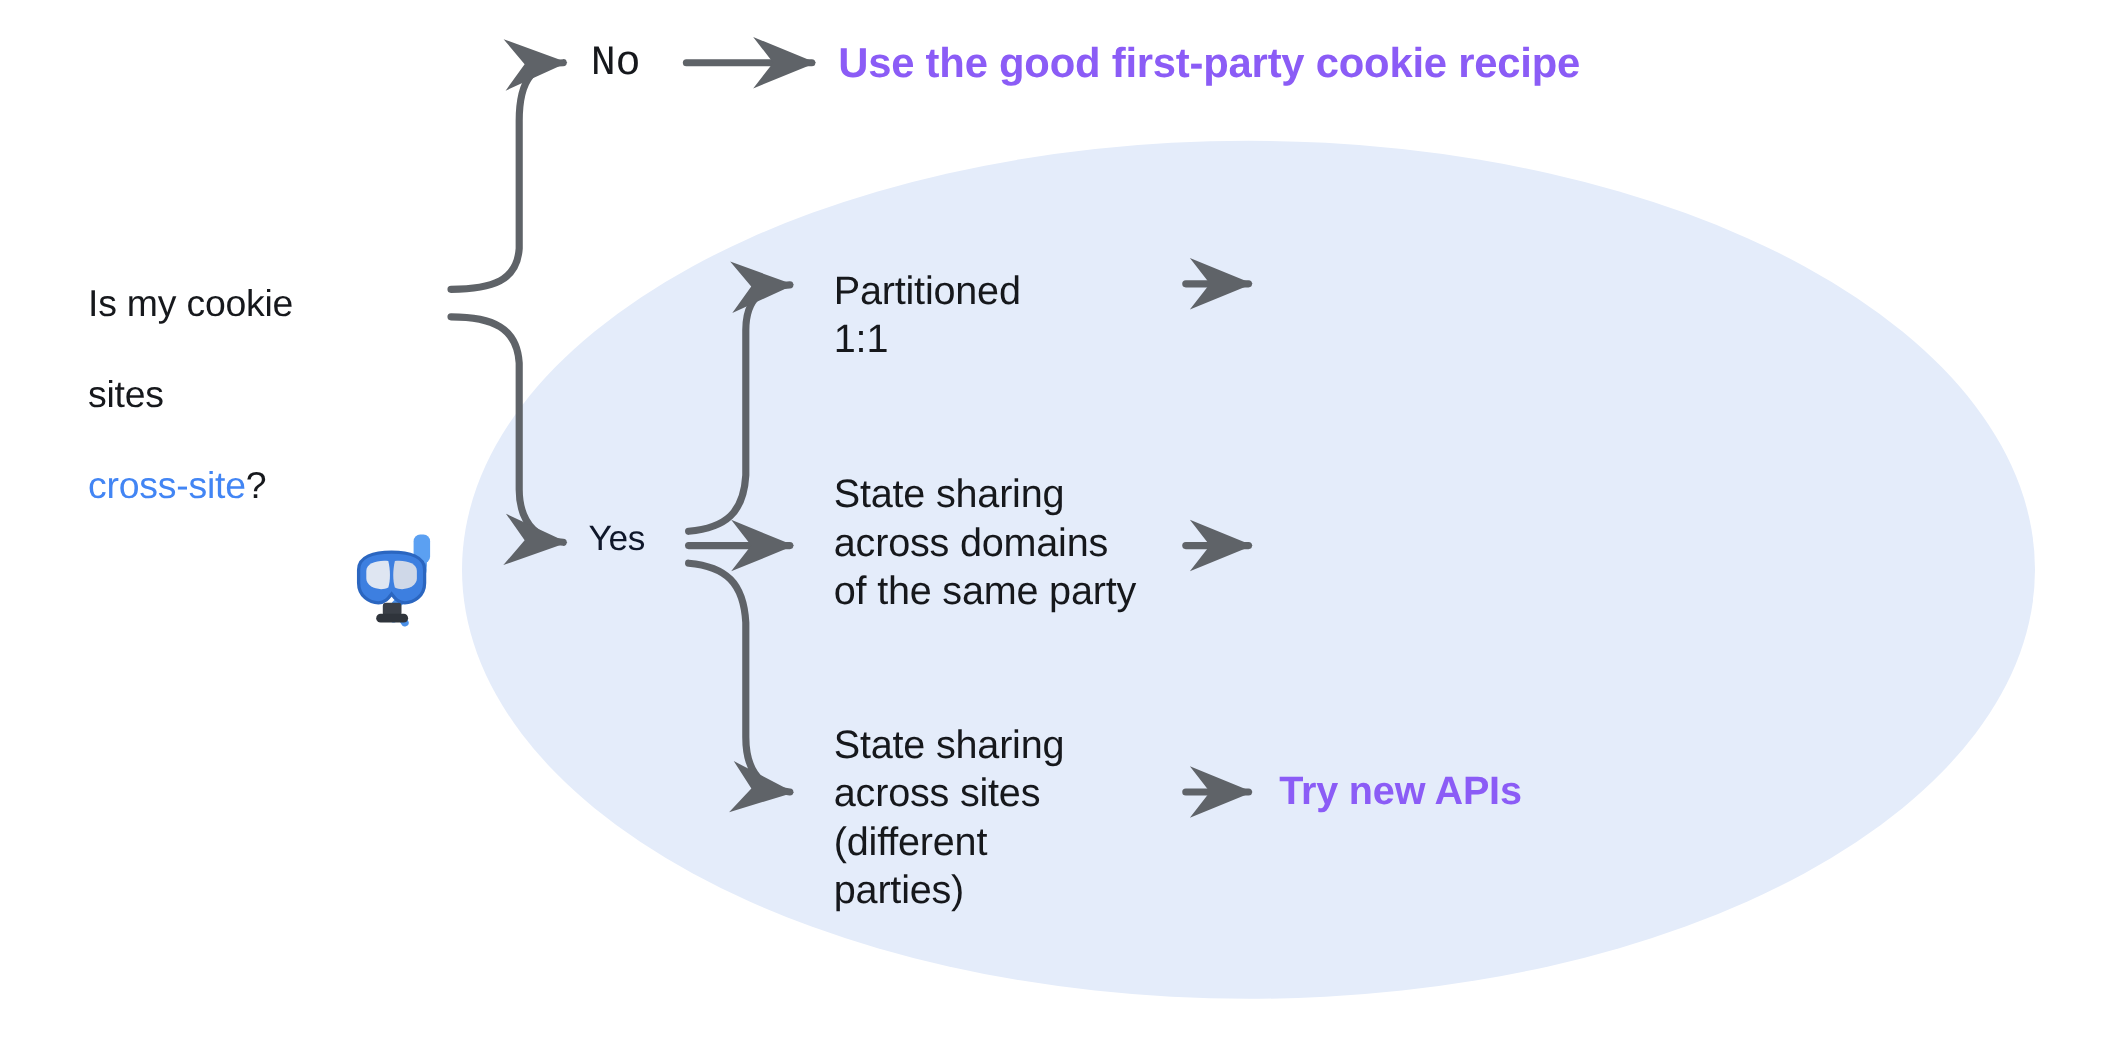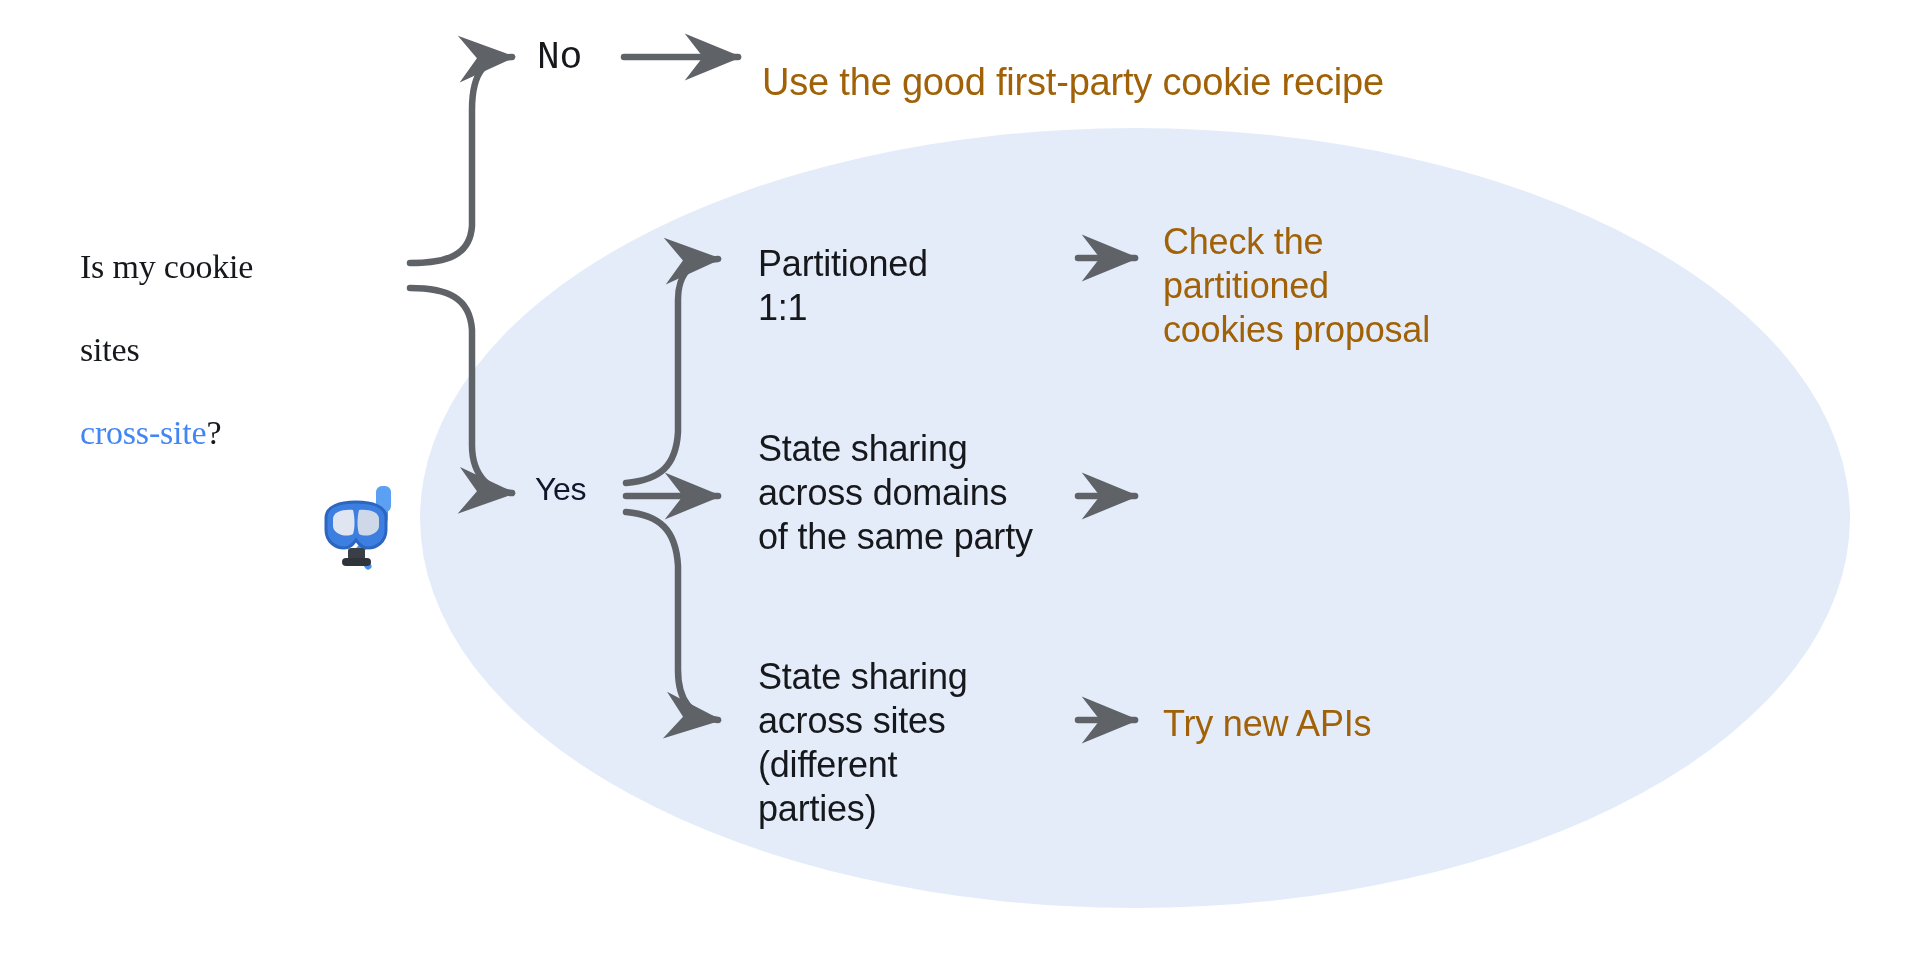--- a/index.html
+++ b/index.html
@@ -38,27 +38,26 @@
     pointer-events: none;
   }
   .node {
     position: absolute;
     z-index: 2;
     line-height: 1.22;
     white-space: pre-line;
   }
   .q-text {
     left: 80px;
-    top: 205px;
+    top: 215px;
     width: 300px;
     font-size: 34px;
     font-weight: 400;
     color: #16181c;
     letter-spacing: -0.2px;
-    font-family: Liberation Serif, serif;
   }
   .q-text .blue { color: #4285f4; text-align: right; }
   .q-text .blk { color: #16181c; }
 
   .lbl-no {
     left: 537px;
     top: 35px;
     font-size: 38px;
     font-weight: 400;
     color: #16181c;
@@ -67,24 +66,23 @@
   }
   .lbl-yes {
     left: 535px;
     top: 470px;
     font-size: 32px;
     font-weight: 400;
     color: #0f172a;
     letter-spacing: -0.3px;
   }
   .link {
-    color: #a16207;
-    font-weight: 400;
+    color: #8b5cf6;
+    font-weight: 700;
     letter-spacing: -0.2px;
-    margin-top: 24px;
   }
   .outcome {
     color: #16181c;
     font-weight: 400;
     letter-spacing: -0.2px;
   }
   .n-first-party {
     left: 762px;
     top: 35px;
     font-size: 38px;
@@ -115,21 +113,21 @@
     width: 420px;
   }
   .n-state-sites {
     left: 758px;
     top: 655px;
     font-size: 36px;
     width: 300px;
   }
   .n-new-apis {
     left: 1163px;
-    top: 678px;
+    top: 697px;
     font-size: 36px;
     width: 330px;
   }
   .mask-emoji {
     position: absolute;
     left: 312px;
     top: 474px;
     width: 100px;
     height: 100px;
     z-index: 3;
@@ -193,23 +191,20 @@
     <path d="M67,45 C67,38 57,35 47,36 C45,44 45,54 47,60 C54,64 67,60 67,52 Z" fill="#cfd8e8"></path>
 
     <rect x="36" y="74" width="17" height="12" rx="3" fill="#3a3f47"></rect>
     <rect x="30" y="84" width="29" height="8" rx="4" fill="#2f343b"></rect>
   </svg>
 
   <div class="node n-first-party link">Use the good first-party cookie recipe</div>
 
   <div class="node n-partitioned outcome">Partitioned
 1:1</div>
-  <div class="node n-check-partitioned link">Check the
-partitioned
-cookies proposal</div>
 
   <div class="node n-state-domains outcome">State sharing
 across domains
 of the same party</div>
 
   <div class="node n-state-sites outcome">State sharing
 across sites
 (different
 parties)</div>
   <div class="node n-new-apis link">Try new APIs</div>

